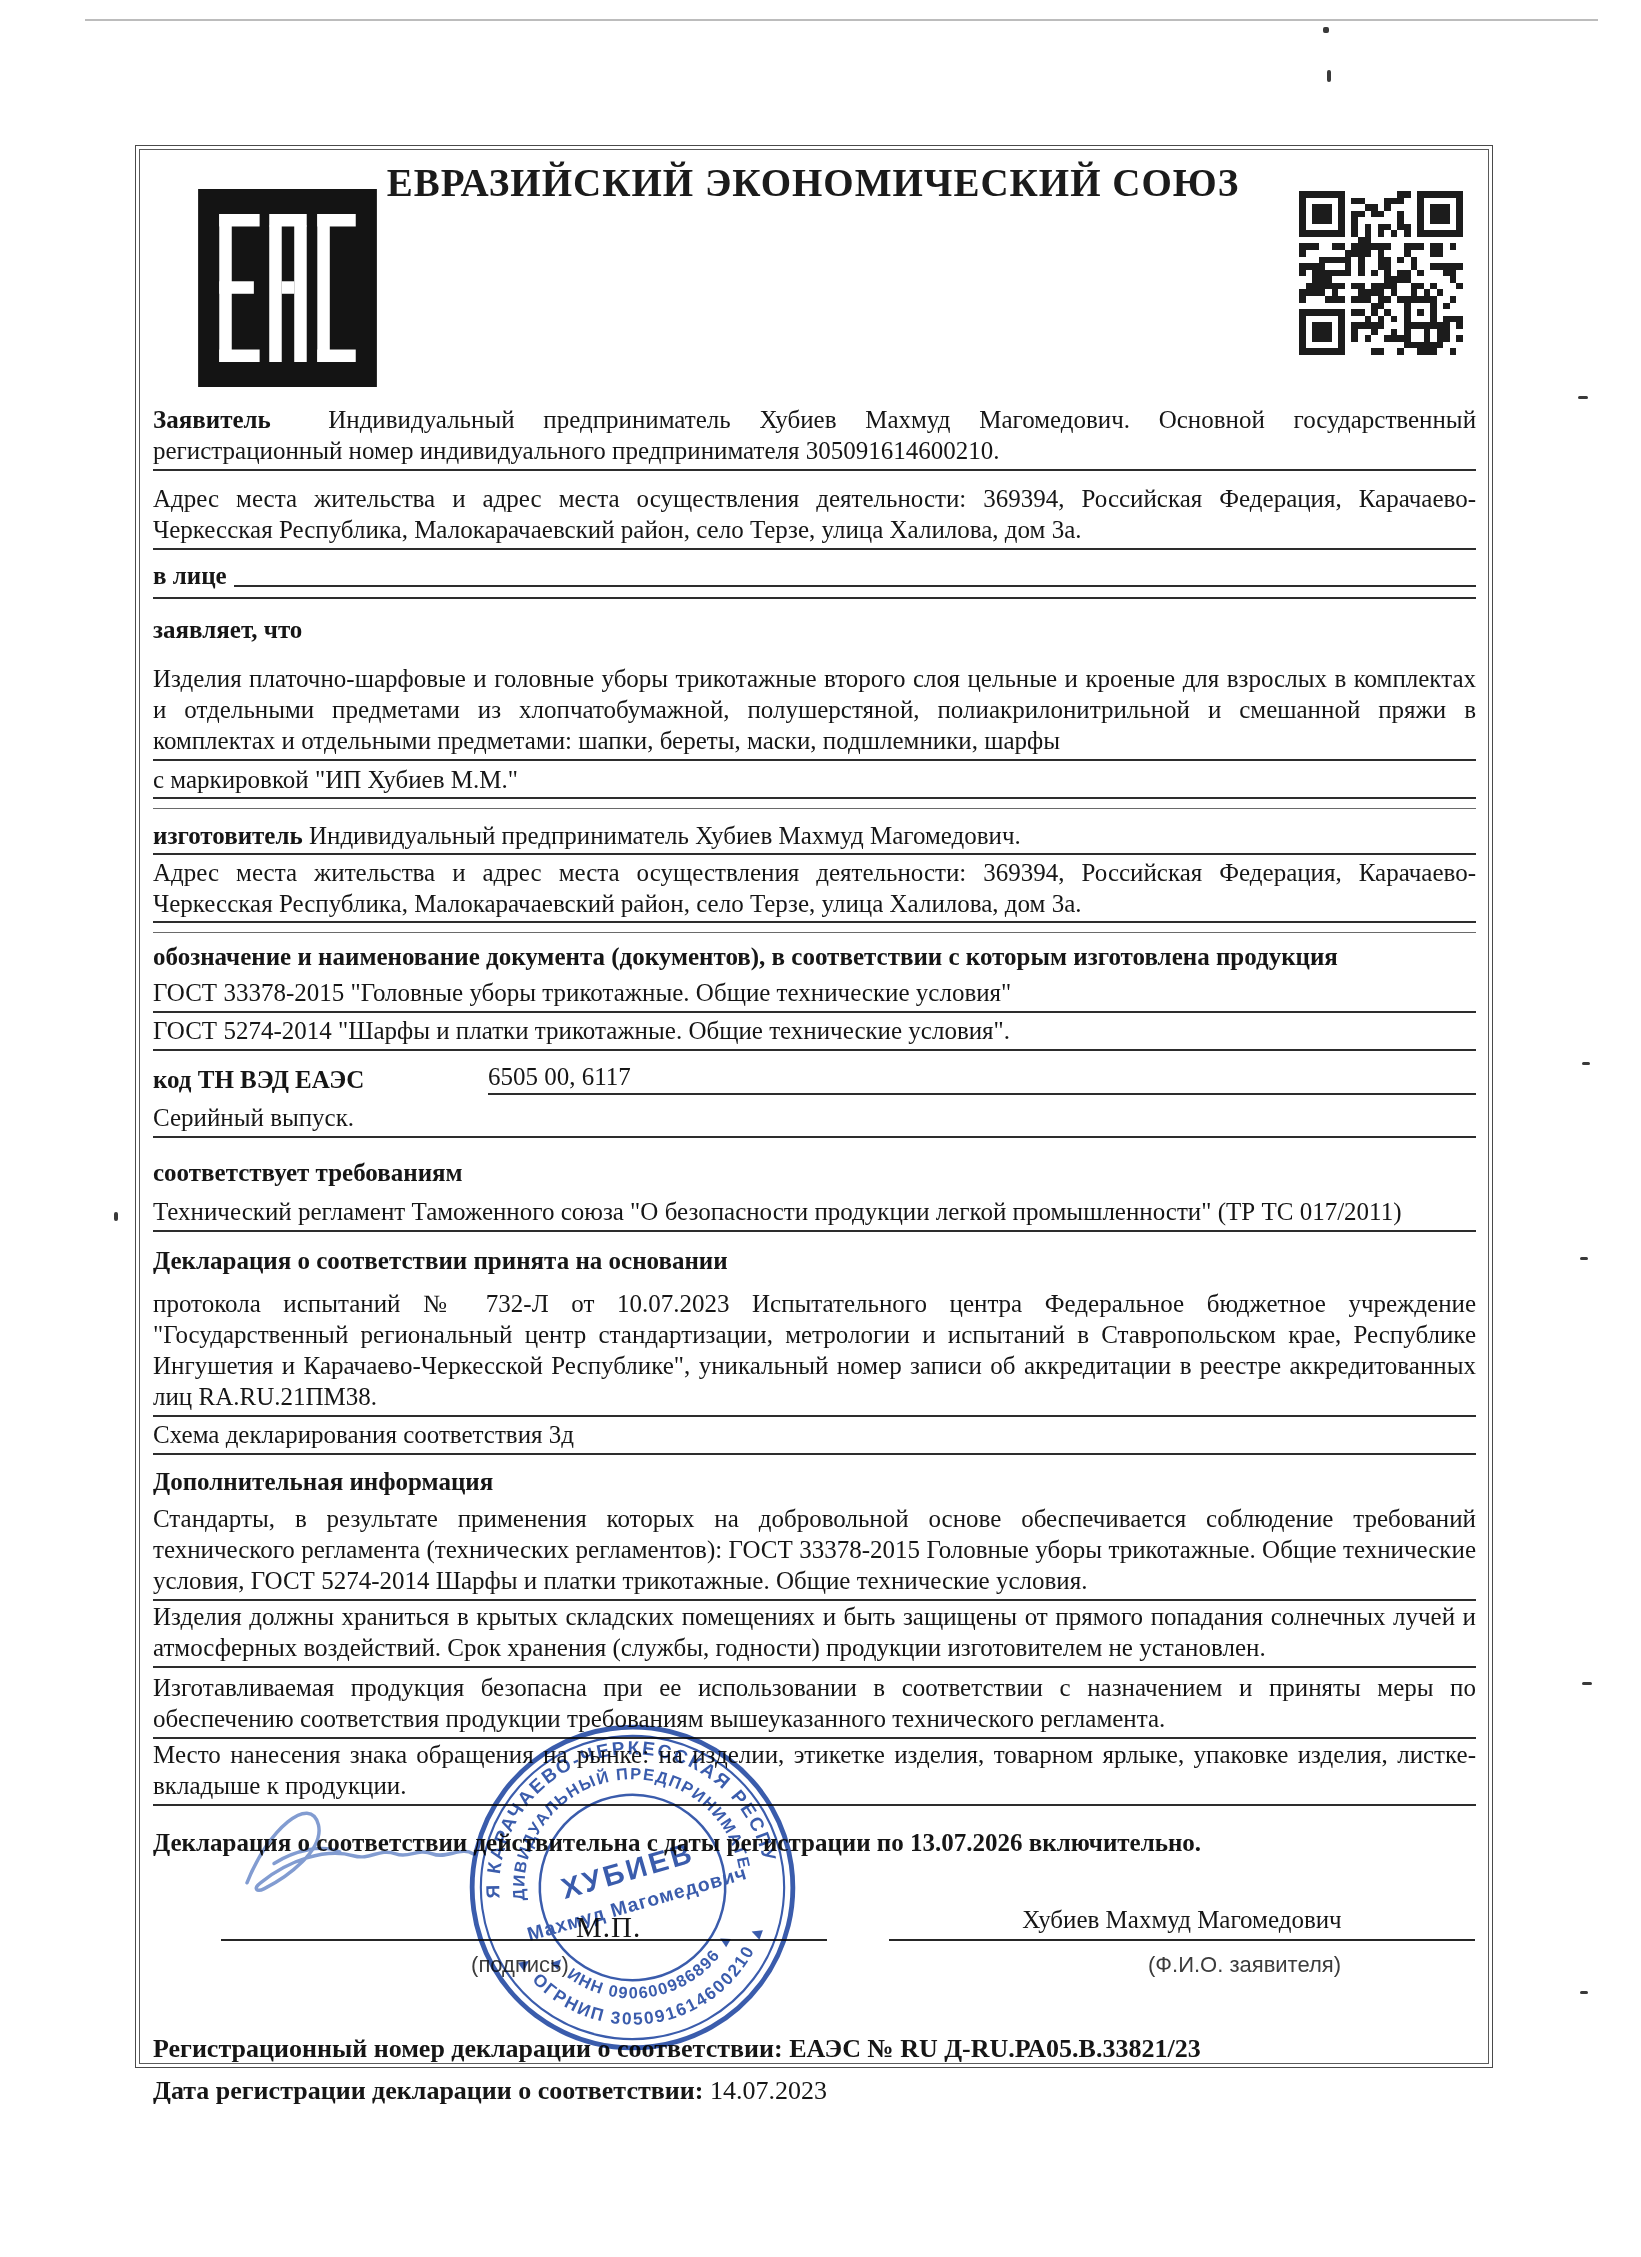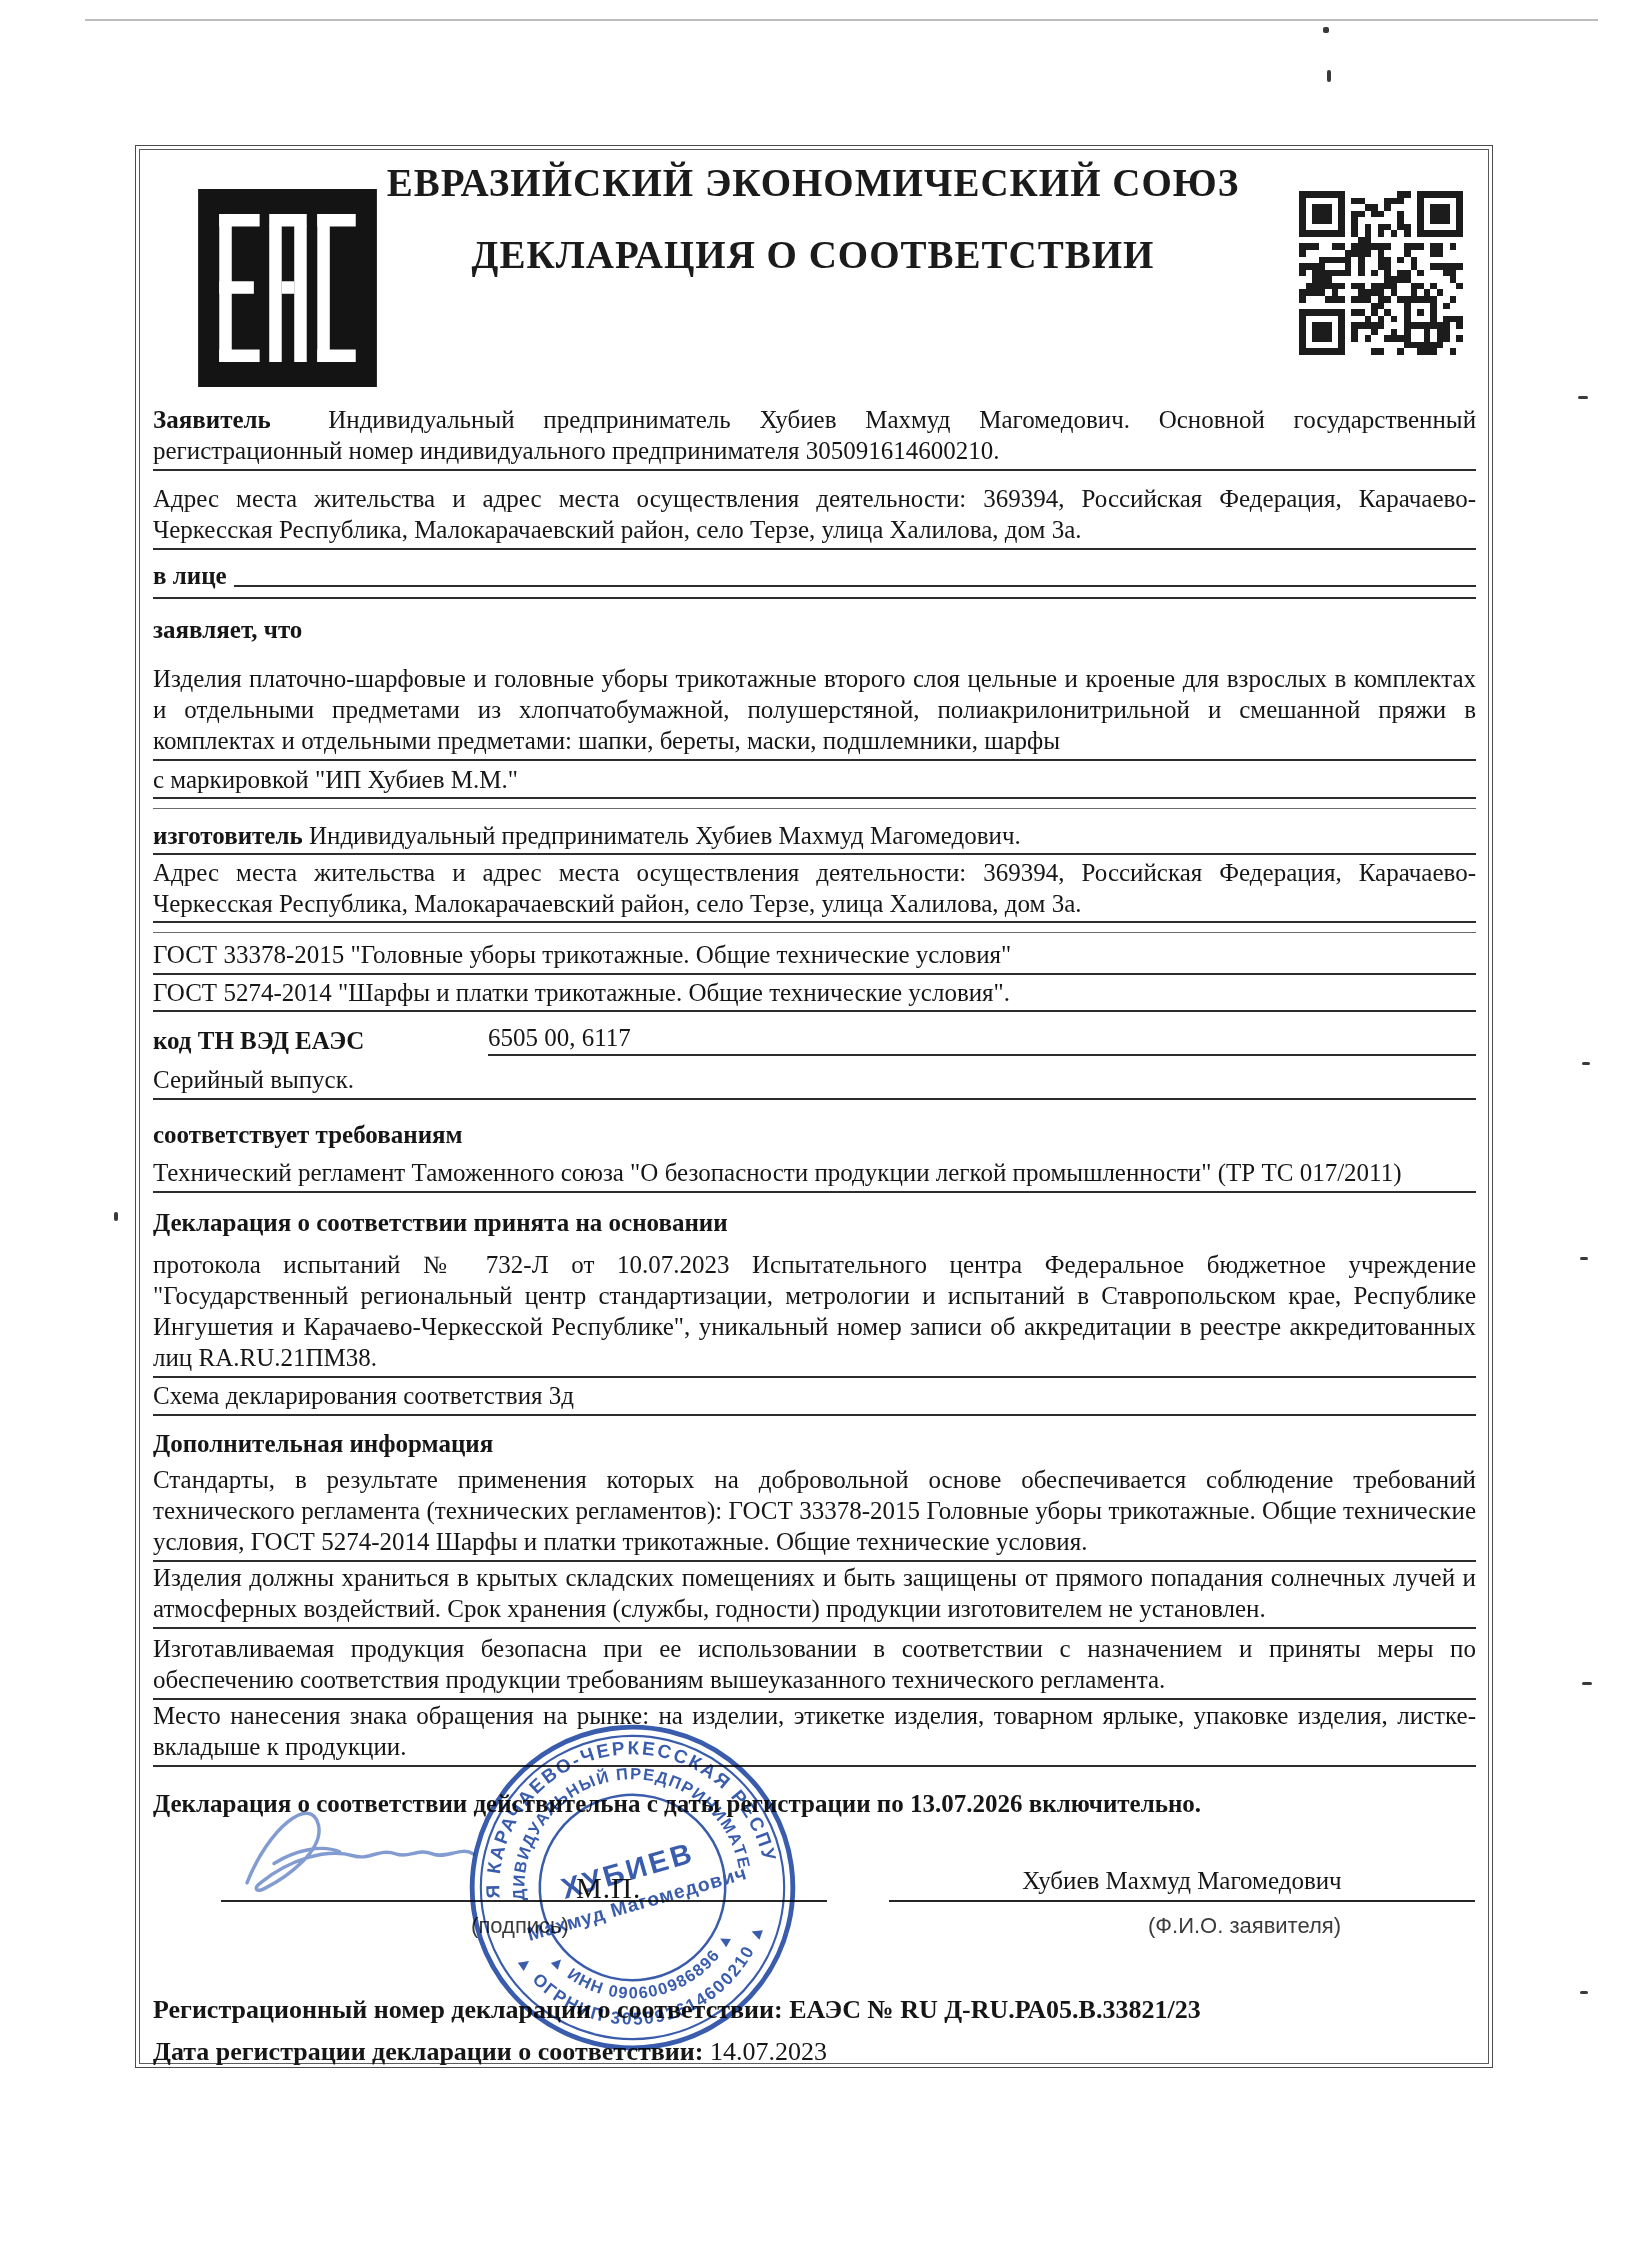--- a/index.html
+++ b/index.html
@@ -63,21 +63,20 @@
   <div class="scan-dot" style="left:1580px;top:1257px;width:7.7px;height:2.9px;"></div>
   <div class="scan-dot" style="left:1582px;top:1682px;width:9.7px;height:2.9px;"></div>
   <div class="scan-dot" style="left:1580px;top:1991px;width:7.7px;height:2.9px;"></div>
   <div class="scan-dot" style="left:114px;top:1212px;width:3.9px;height:8.7px;"></div>
 
   <div class="frame">
     <div class="frame-inner"></div>
   </div>
 
   <div class="title title1">ЕВРАЗИЙСКИЙ ЭКОНОМИЧЕСКИЙ СОЮЗ</div>
-  <div class="title title2">ДЕКЛАРАЦИЯ О СООТВЕТСТВИИ</div>
 
   <svg class="eac-logo" viewBox="0 0 186 206" role="img" aria-label="ЕАС">
     <rect x="0" y="0" width="186" height="206" fill="#141414"></rect>
 
     <rect x="22" y="26" width="13" height="154" fill="#fff"></rect>
     <rect x="22" y="26" width="42" height="13" fill="#fff"></rect>
     <rect x="22" y="96" width="36" height="13" fill="#fff"></rect>
     <rect x="22" y="167" width="42" height="13" fill="#fff"></rect>
 
     <rect x="74" y="38" width="13" height="142" fill="#fff"></rect>
@@ -336,20 +335,21 @@
 
     <p style="margin-top:3.9px;">с маркировкой "ИП Хубиев М.М."</p>
     <div class="rule2"></div>
 
     <p style="margin-top:10.6px;"><span class="b">изготовитель</span> <span>Индивидуальный предприниматель Хубиев Махмуд Магомедович.</span></p>
     <div class="rule"></div>
 
     <p style="margin-top:1.9px;">Адрес места жительства и адрес места осуществления деятельности: 369394, Российская Федерация, Карачаево-Черкесская Республика, Малокарачаевский район, село Терзе, улица Халилова, дом 3а.</p>
     <div class="rule2"></div>
 
+    <p class="b" style="margin-top:7.7px;">обозначение и наименование документа (документов), в соответствии с которым изготовлена продукция</p>
 
     <p style="margin-top:5.8px;">ГОСТ 33378-2015 "Головные уборы трикотажные. Общие технические условия"</p>
     <div class="rule"></div>
 
     <p style="margin-top:1.9px;">ГОСТ 5274-2014 "Шарфы и платки трикотажные. Общие технические условия".</p>
     <div class="rule"></div>
 
     <div class="row" style="margin-top:9.7px;">
       <span class="b tnved-label">код ТН ВЭД ЕАЭС</span>
       <span class="fill-text">6505 00, 6117</span>

